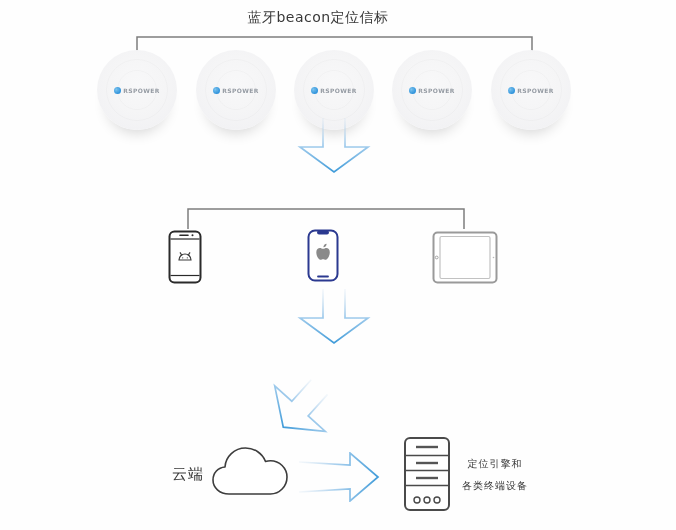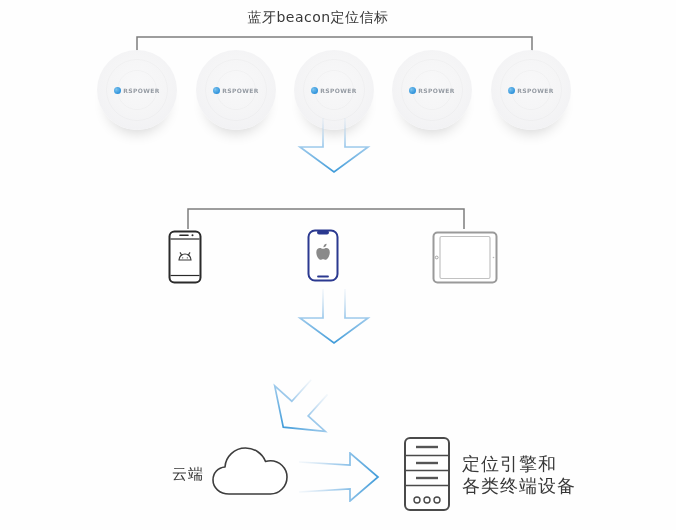--- a/index.html
+++ b/index.html
@@ -5,21 +5,21 @@
   html,body{margin:0;padding:0;background:#fff;}
   body{font-family:"DejaVu Sans","Liberation Sans",sans-serif;}
   .canvas{position:relative;width:676px;height:530px;background:#fefefe;overflow:hidden;}
   .abs{position:absolute;}
   .label{color:#383838;white-space:nowrap;}
   .label-center{transform:translateX(-50%);}
   .title-top{font-size:14px;letter-spacing:0.5px;}
   .title-mid{font-size:15px;letter-spacing:1px;}
   .title-net{font-size:16px;letter-spacing:0.5px;}
   .label-cloud{font-size:15px;letter-spacing:1px;}
-  .label-server{font-size:18px;line-height:21.5px;letter-spacing:1px;}
+  .label-server{font-size:10px;line-height:21.5px;letter-spacing:1px;text-align:center;}
   .beacon{position:absolute;top:50px;width:80px;height:80px;border-radius:50%;
     background:radial-gradient(circle at 50% 42%, #f8f8f9 0%, #f5f5f6 45%, #f2f2f4 75%, #ededf0 100%);
     box-shadow:0 13px 14px -10px rgba(0,0,0,0.16);
     display:flex;align-items:center;justify-content:center;}
   .beacon::before{content:"";position:absolute;inset:9px;border-radius:50%;border:1px solid rgba(0,0,0,0.022);}
   .beacon::after{content:"";position:absolute;inset:20px;border-radius:50%;border:1px solid rgba(0,0,0,0.022);}
   .beacon-logo{display:flex;align-items:center;gap:2px;}
   .beacon-logo .dot{width:7px;height:7px;border-radius:50%;
     background:radial-gradient(circle at 35% 35%, #7cc4ef 0%, #2f93dc 70%);}
   .beacon-logo .txt{font-size:6px;font-weight:bold;color:#969ca4;letter-spacing:0.4px;}

